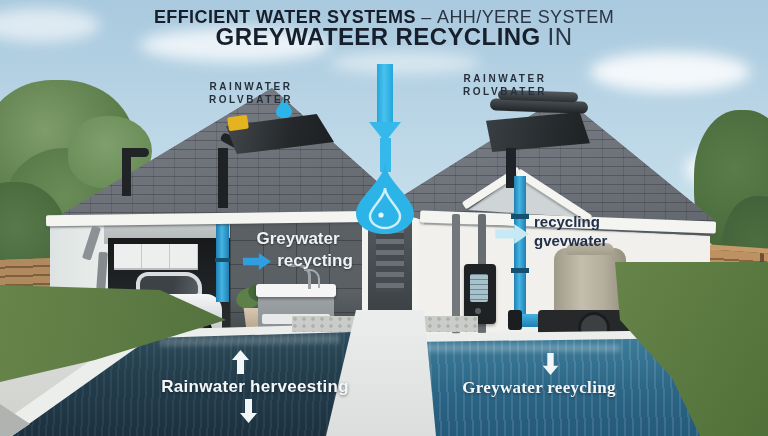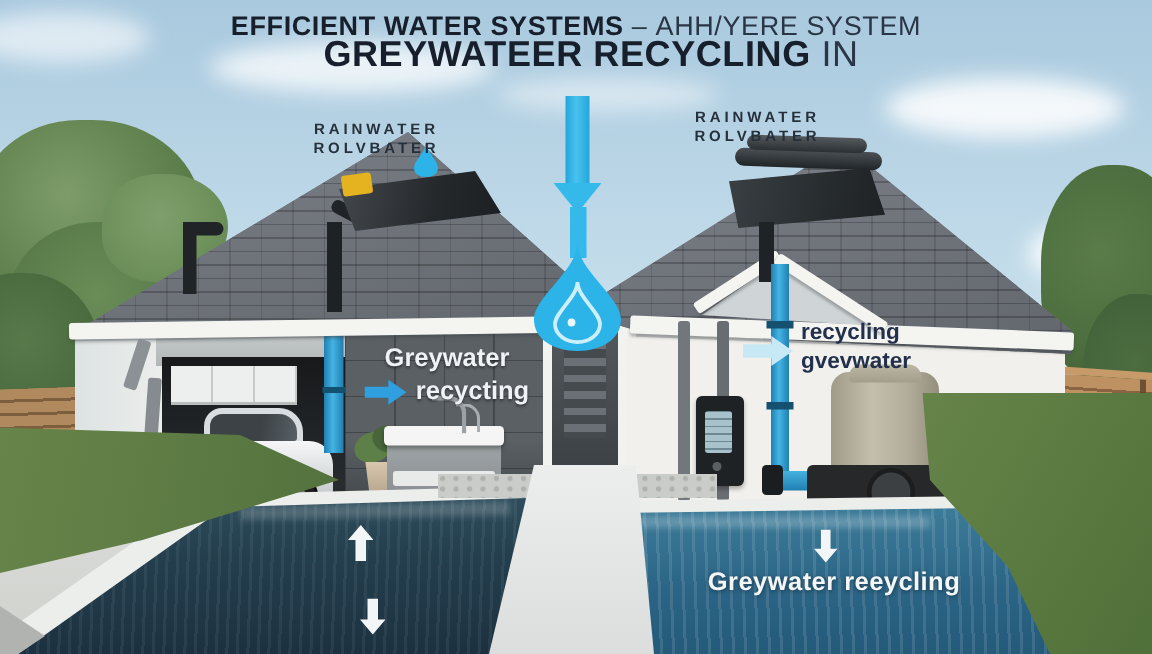--- a/index.html
+++ b/index.html
@@ -186,21 +186,21 @@
   .light{font-weight:500;color:#2a3546;}
   .roofLabel{width:150px;text-align:center;font-size:10px;font-weight:700;letter-spacing:2.6px;color:#26303b;line-height:13px;}
   .rlL{left:176px;top:80px;}
   .rlR{left:430px;top:72px;}
   .garLabel{left:230px;top:228px;width:136px;color:#f0f3f5;font-size:17px;font-weight:600;line-height:22px;text-align:center;text-shadow:0 1px 2px rgba(0,0,0,.45);}
   .garLine2{display:flex;align-items:center;justify-content:center;gap:6px;}
   .rightLabel{left:534px;top:212px;width:110px;font-size:15px;font-weight:800;color:#22304b;line-height:19px;}
   .arrowLight{left:494px;top:224px;width:36px;height:20px;}
   .poolLabel{text-align:center;font-size:17px;font-weight:700;color:#f4f7f8;letter-spacing:.3px;text-shadow:0 1px 3px rgba(10,20,30,.55);}
   .plL{left:140px;top:377px;width:230px;}
-  .plR{left:444px;top:378px;width:224px;}
+  .plR{left:427px;top:378px;width:224px;font-family:Liberation Serif, serif;}
   .arrUpL{left:232px;top:350px;width:17px;height:24px;}
   .arrDnL{left:240px;top:399px;width:17px;height:24px;}
   .arrDnR{left:542px;top:353px;width:17px;height:22px;}
 </style>
 </head>
 <body>
 
 <div class="stage">
 
   <div class="s cloud c1"></div>
@@ -365,20 +365,21 @@
     <path d="M0 5 L17 5 L17 0 L30 9 L17 18 L17 13 L0 13 Z" fill="#c6e9f5"></path>
   </svg>
   <div class="s rightLabel">
     <div>recycling</div>
     <div>gvevwater</div>
   </div>
 
   <svg class="s arrUpL" viewBox="0 0 17 24">
     <path d="M8.5 0 L17 10 L12 10 L12 24 L5 24 L5 10 L0 10 Z" fill="#f2f6f7"></path>
   </svg>
+  <div class="s poolLabel plL">Rainwater herveesting</div>
   <svg class="s arrDnL" viewBox="0 0 17 24">
     <path d="M8.5 24 L17 14 L12 14 L12 0 L5 0 L5 14 L0 14 Z" fill="#f2f6f7"></path>
   </svg>
   <svg class="s arrDnR" viewBox="0 0 17 24">
     <path d="M8.5 24 L17 14 L12 14 L12 0 L5 0 L5 14 L0 14 Z" fill="#f2f6f7"></path>
   </svg>
   <div class="s poolLabel plR">Greywater reeycling</div>
 
 </div>
 

